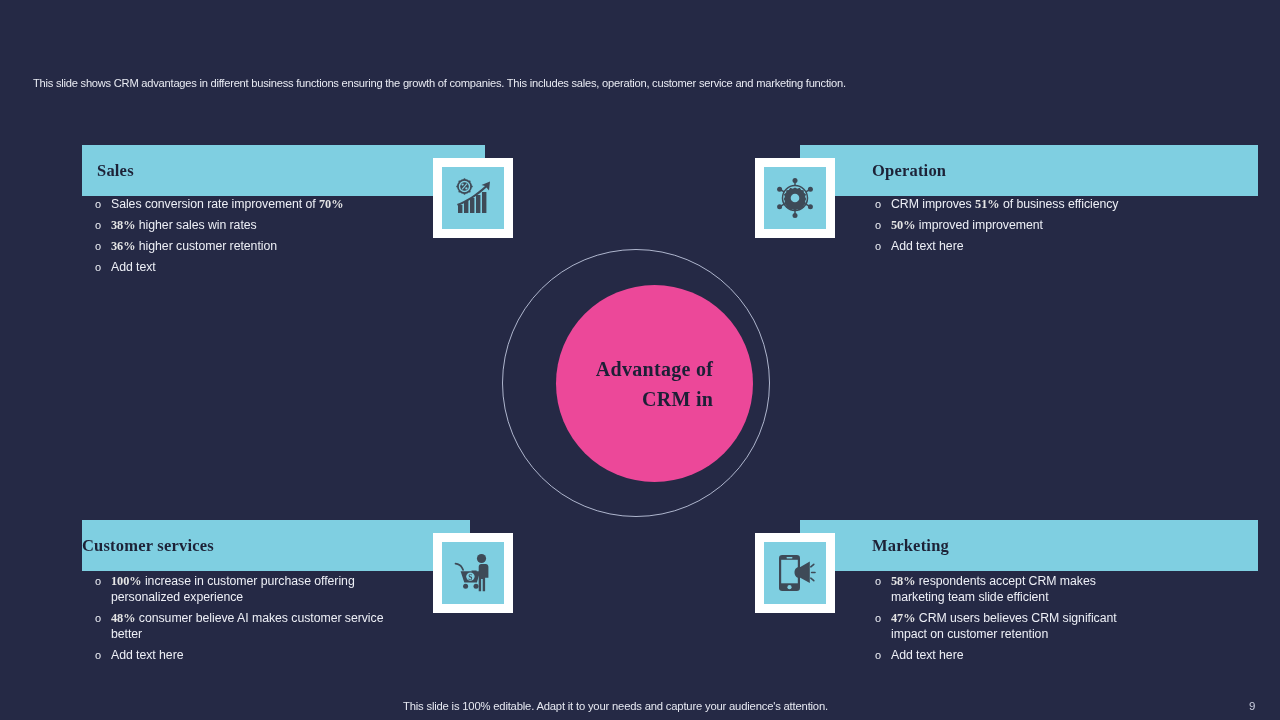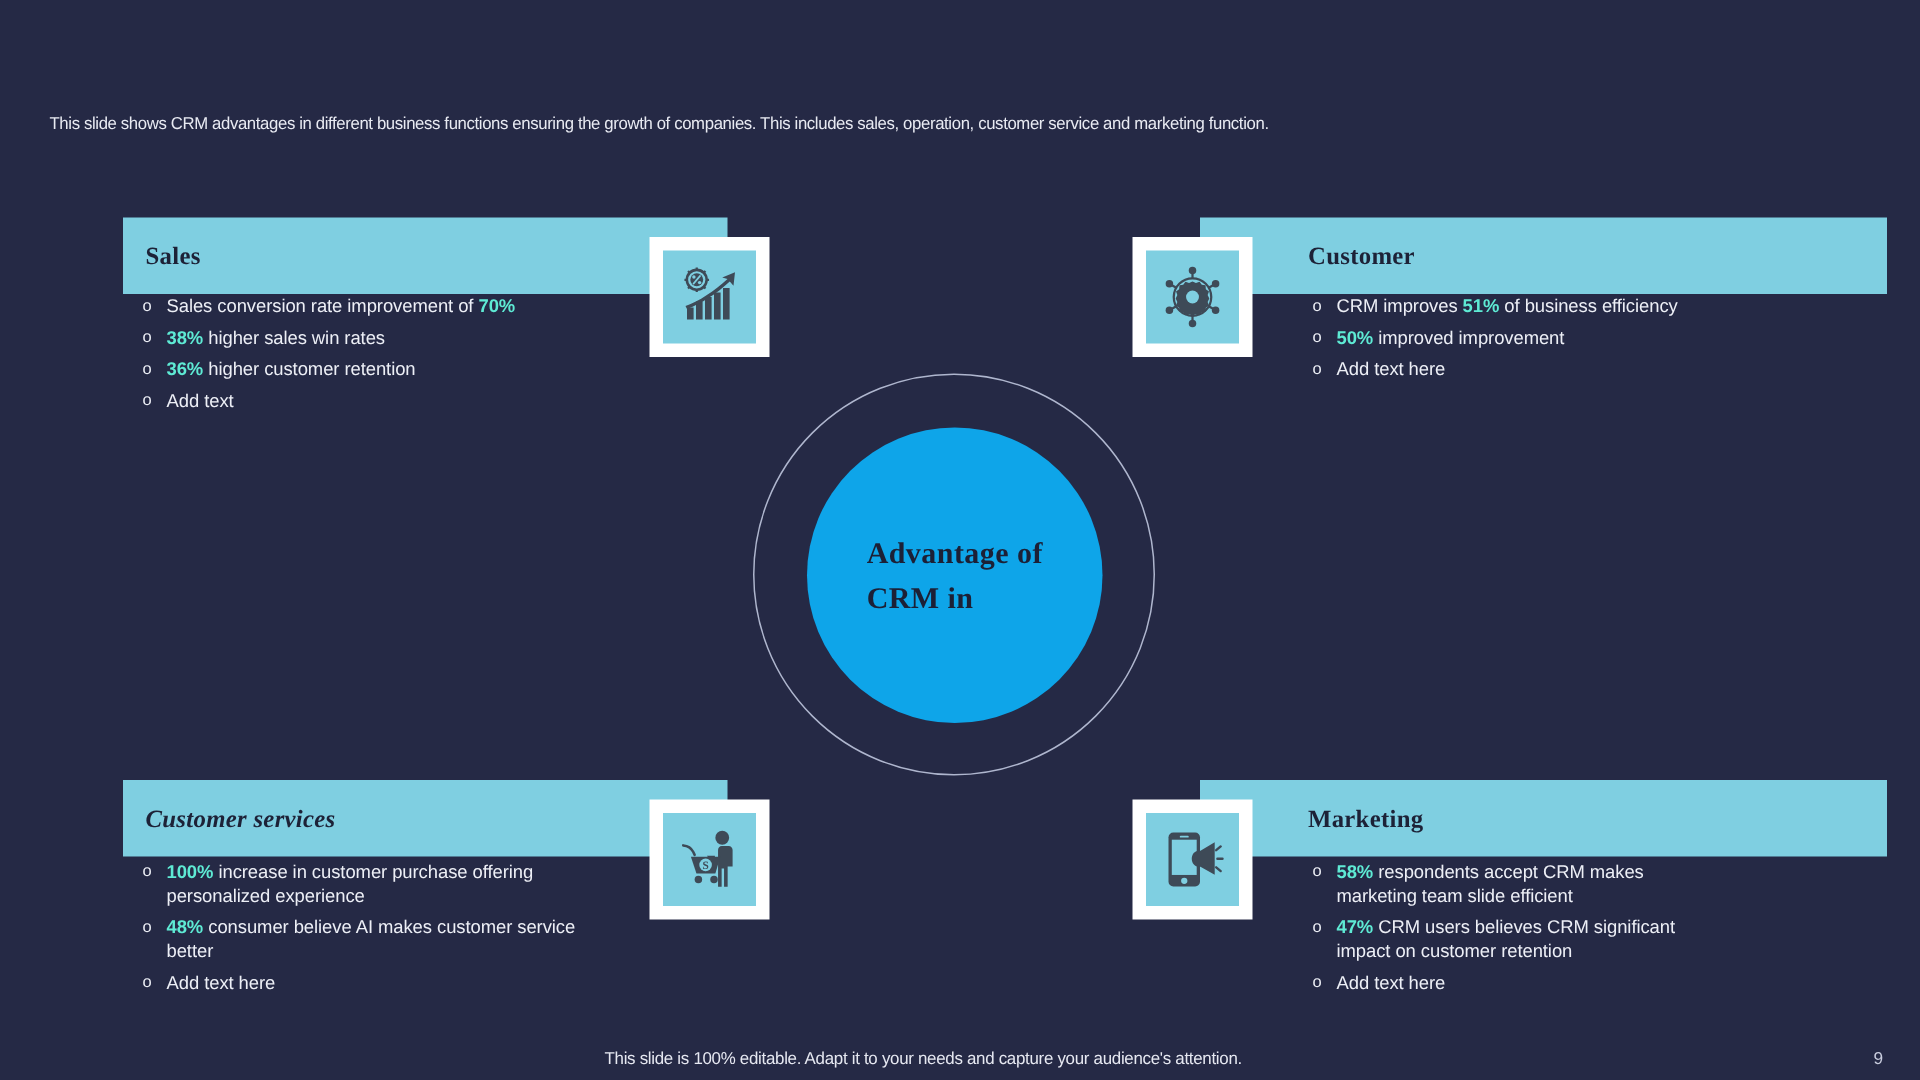--- a/index.html
+++ b/index.html
@@ -40,44 +40,44 @@
   .bullet{
     display:flex;align-items:flex-start;
     font-size:12.3px;line-height:16px;color:#EDEFF6;
     margin-bottom:5px;letter-spacing:-.05px;
   }
   .bullet .mk{
     width:16px;flex:0 0 16px;font-size:11px;line-height:16px;
     color:#EDEFF6;
   }
   .bullet .tx{flex:1;}
-  .bullet b{font-weight:bold;color:#5eead4;}
+  .bullet b{font-weight:bold;color:#e5e5e5;font-family:Liberation Serif, serif;}
 
   
   .icon-tile{
     position:absolute;width:80px;height:80px;background:#FFFFFF;
     display:flex;align-items:center;justify-content:center;
     box-sizing:border-box;
   }
   .icon-inner{
     width:62px;height:62px;background:#7FCFE1;
     display:flex;align-items:center;justify-content:center;
   }
   .icon-inner svg{display:block;}
 
   
   .ring{
     position:absolute;left:502px;top:249px;width:268px;height:268px;
     border:1px solid #AFB6CE;border-radius:50%;box-sizing:border-box;
   }
   .core{
-    position:absolute;left:538px;top:285px;width:197px;height:197px;
-    background:#0ea5e9;border-radius:50%;
+    position:absolute;left:556px;top:285px;width:197px;height:197px;
+    background:#ec4899;border-radius:50%;
     display:flex;align-items:center;justify-content:center;
-    text-align:left;
+    text-align:right;
   }
   .core-text{
     font-family:"Liberation Serif", serif;font-weight:bold;
     font-size:20px;line-height:30px;color:#1C2036;letter-spacing:.3px;
   }
 
   
   .footer-note{
     position:absolute;left:403px;top:700px;
     font-size:11.5px;color:#E6E8F1;letter-spacing:-.2px;white-space:nowrap;
@@ -143,21 +143,21 @@
             <circle cx="12.6" cy="9.6" r="1.15" fill="#7FCFE1"></circle>
             <circle cx="16.4" cy="13.4" r="1.15" fill="#7FCFE1"></circle>
           </g>
         </svg>
       </div>
     </div>
   </div>
 
   <div class="panel">
     <div class="bar" style="left:800px;top:145px;width:386px;padding-left:72px;">
-      <span class="bar-title">Customer</span>
+      <span class="bar-title">Operation</span>
     </div>
     <div class="bullets" id="bl-operation" style="left:875px;top:196px;width:300px;">
         <div class="bullet">
           <span class="mk">o</span>
           <span class="tx"><span>CRM improves  </span><b>51%</b><span>  of business efficiency</span></span>
         </div>
         <div class="bullet">
           <span class="mk">o</span>
           <span class="tx"><b>50%</b><span>  improved  improvement</span></span>
         </div>
@@ -187,21 +187,21 @@
             <circle cx="38.4" cy="14.2" r="2.5"></circle>
             <path d="M23 12.6 l2.3 1.1 2.4-.9 1.5 2.1 2.5.3 .2 2.6 2.1 1.5-.9 2.4 1.1 2.3-1.1 2.3 .9 2.4-2.1 1.5-.2 2.6-2.5 .3-1.5 2.1-2.4-.9-2.3 1.1-2.3-1.1-2.4 .9-1.5-2.1-2.5-.3-.2-2.6-2.1-1.5 .9-2.4-1.1-2.3 1.1-2.3-.9-2.4 2.1-1.5 .2-2.6 2.5-.3 1.5-2.1 2.4 .9z"></path>
             <circle cx="23" cy="23" r="4.3" fill="#7FCFE1"></circle>
           </g>
         </svg>
       </div>
     </div>
   </div>
 
   <div class="panel">
-    <div class="bar" style="left:82px;top:520px;width:388px;padding-left:15px;font-style:italic;">
+    <div class="bar" style="left:82px;top:520px;width:388px;">
       <span class="bar-title">Customer services</span>
     </div>
     <div class="bullets" id="bl-customer-services" style="left:95px;top:573px;width:290px;">
         <div class="bullet">
           <span class="mk">o</span>
           <span class="tx"><b>100%</b><span> increase in customer purchase offering personalized  experience</span></span>
         </div>
         <div class="bullet">
           <span class="mk">o</span>
           <span class="tx"><b>48%</b><span> consumer believe  AI makes customer service  better</span></span>

